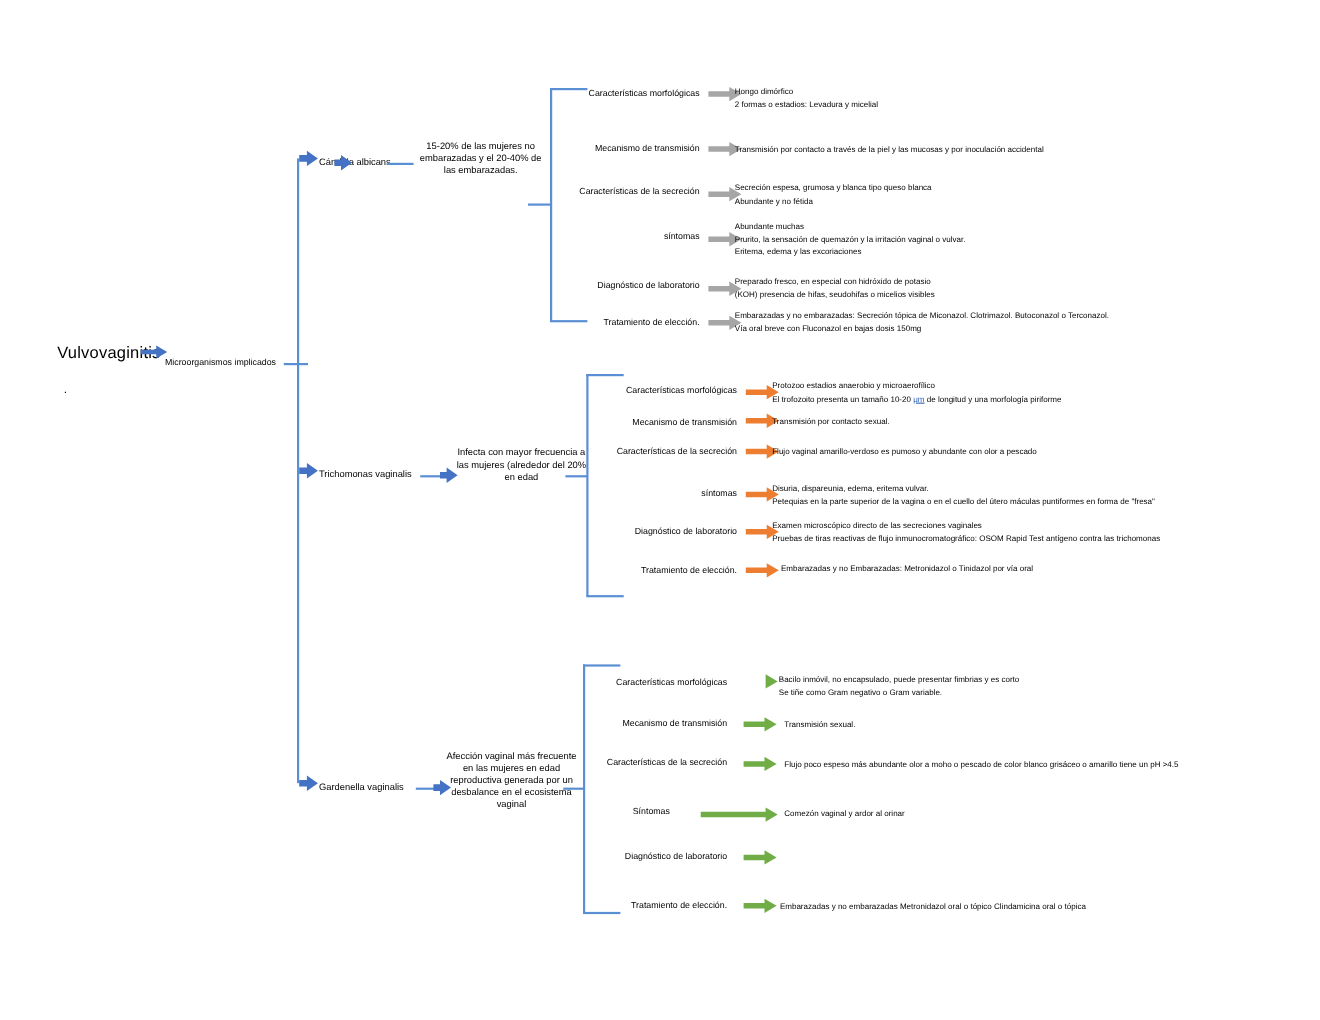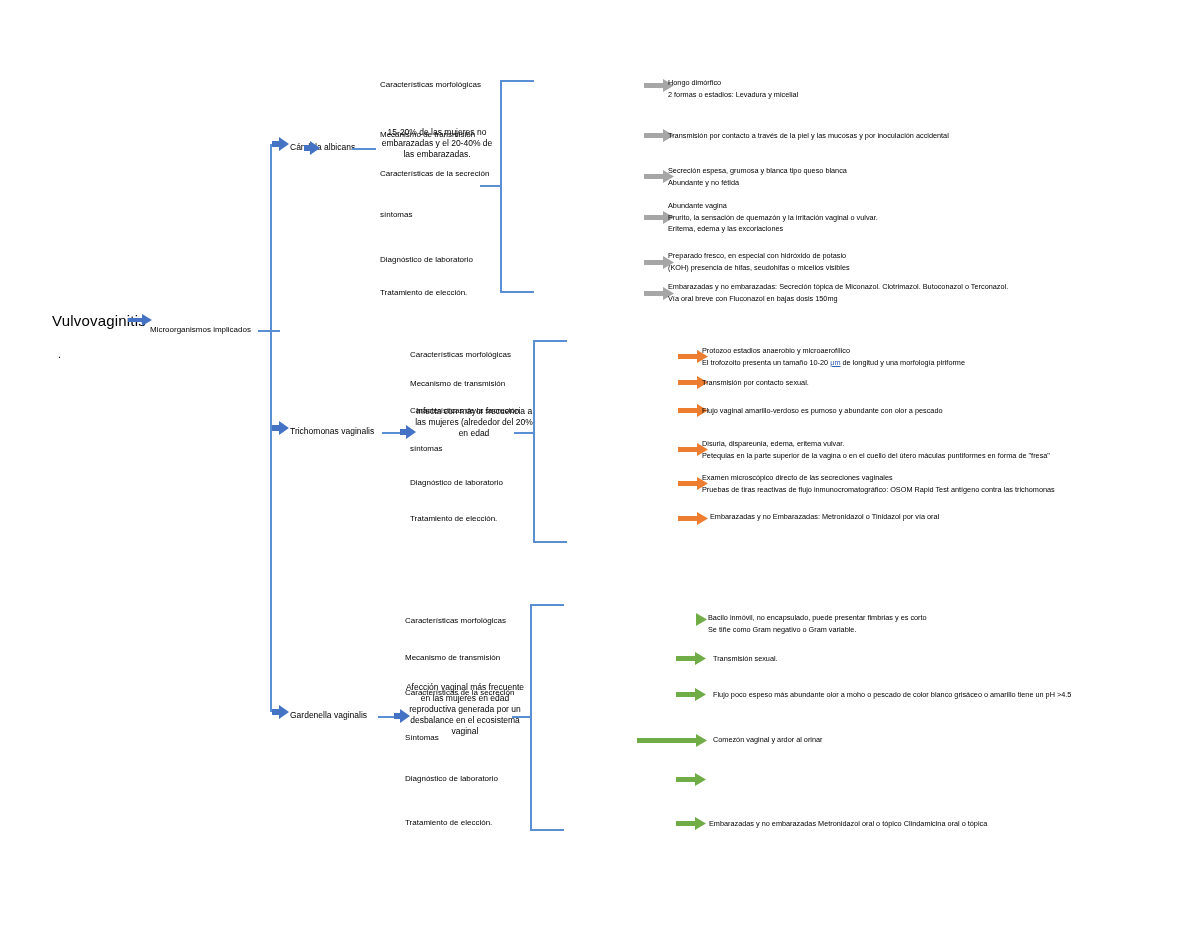--- a/index.html
+++ b/index.html
@@ -7,21 +7,21 @@
   #canvas{position:relative;width:1200px;height:927px;overflow:hidden;background:#fff;}
 
   .abs{position:absolute;}
 
   
   .root-title{font-size:15px;font-weight:400;letter-spacing:.2px;color:#000;white-space:nowrap;}
   .root-dot{font-size:11px;color:#000;}
   .trunk-label{font-size:8px;white-space:nowrap;color:#000;}
   .node-label{font-size:8.5px;white-space:nowrap;color:#000;}
   .node-desc{font-size:8.5px;text-align:center;line-height:11px;color:#000;}
-  .attr-label{font-size:8px;white-space:nowrap;color:#000;}
+  .attr-label{font-size:8px;white-space:nowrap;text-align:right;color:#000;}
   .attr-value{font-size:7.3px;line-height:11.5px;color:#000;white-space:nowrap;}
   .attr-value .u{text-decoration:underline;color:#2f5fb5;}
 
   
   .vline{position:absolute;width:1.5px;background:#5b8fd4;}
   .hline{position:absolute;height:1.5px;background:#5b8fd4;}
 
   .arrow-blue,.arrow-grey,.arrow-orange,.arrow-green{position:absolute;display:block;}
 
   svg{display:block;overflow:visible;}
@@ -95,21 +95,21 @@
   <div class="abs attr-value" style="left:668px;top:165px;">
     <div>Secreción espesa, grumosa y blanca tipo queso blanca</div>
     <div>Abundante y no fétida</div>
   </div>
 
   <div class="abs attr-label" style="left:380px;top:210px;width:256px;">síntomas</div>
   <svg class="abs arrow-grey" style="left:644px;top:211px;" width="32" height="13">
     <path d="M0,4 L19,4 L19,0 L30,6.5 L19,13 L19,9 L0,9 Z" fill="#a6a6a6"></path>
   </svg>
   <div class="abs attr-value" style="left:668px;top:200px;">
-    <div>Abundante vagina</div>
+    <div>Abundante muchas</div>
     <div>Prurito, la sensación de quemazón y la irritación vaginal o vulvar.</div>
     <div>Eritema, edema y las excoriaciones</div>
   </div>
 
   <div class="abs attr-label" style="left:380px;top:255px;width:256px;">Diagnóstico de laboratorio</div>
   <svg class="abs arrow-grey" style="left:644px;top:256px;" width="32" height="13">
     <path d="M0,4 L19,4 L19,0 L30,6.5 L19,13 L19,9 L0,9 Z" fill="#a6a6a6"></path>
   </svg>
   <div class="abs attr-value" style="left:668px;top:250px;">
     <div>Preparado fresco, en especial con hidróxido de potasio</div>

